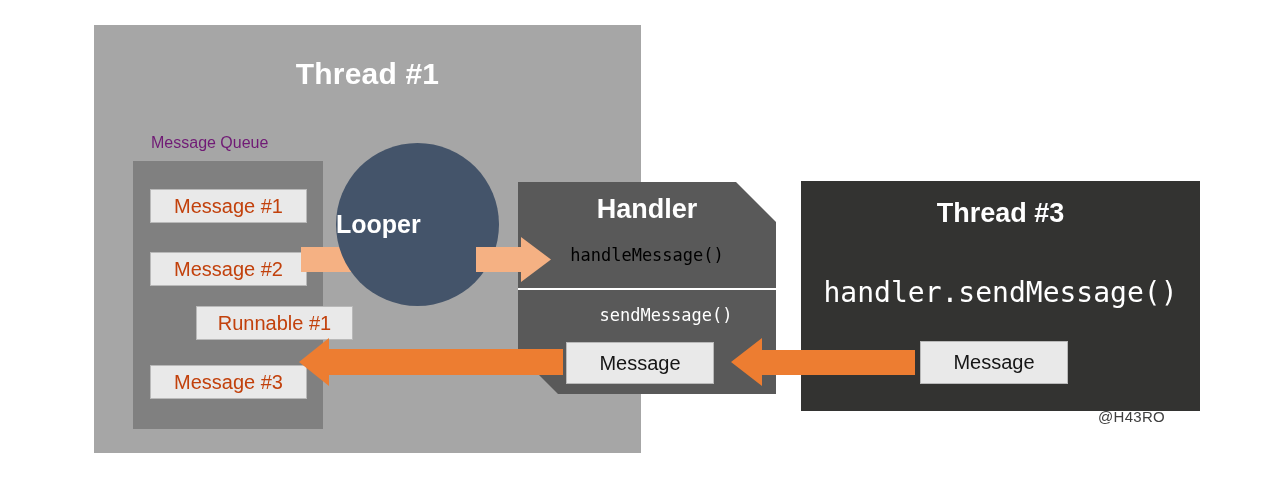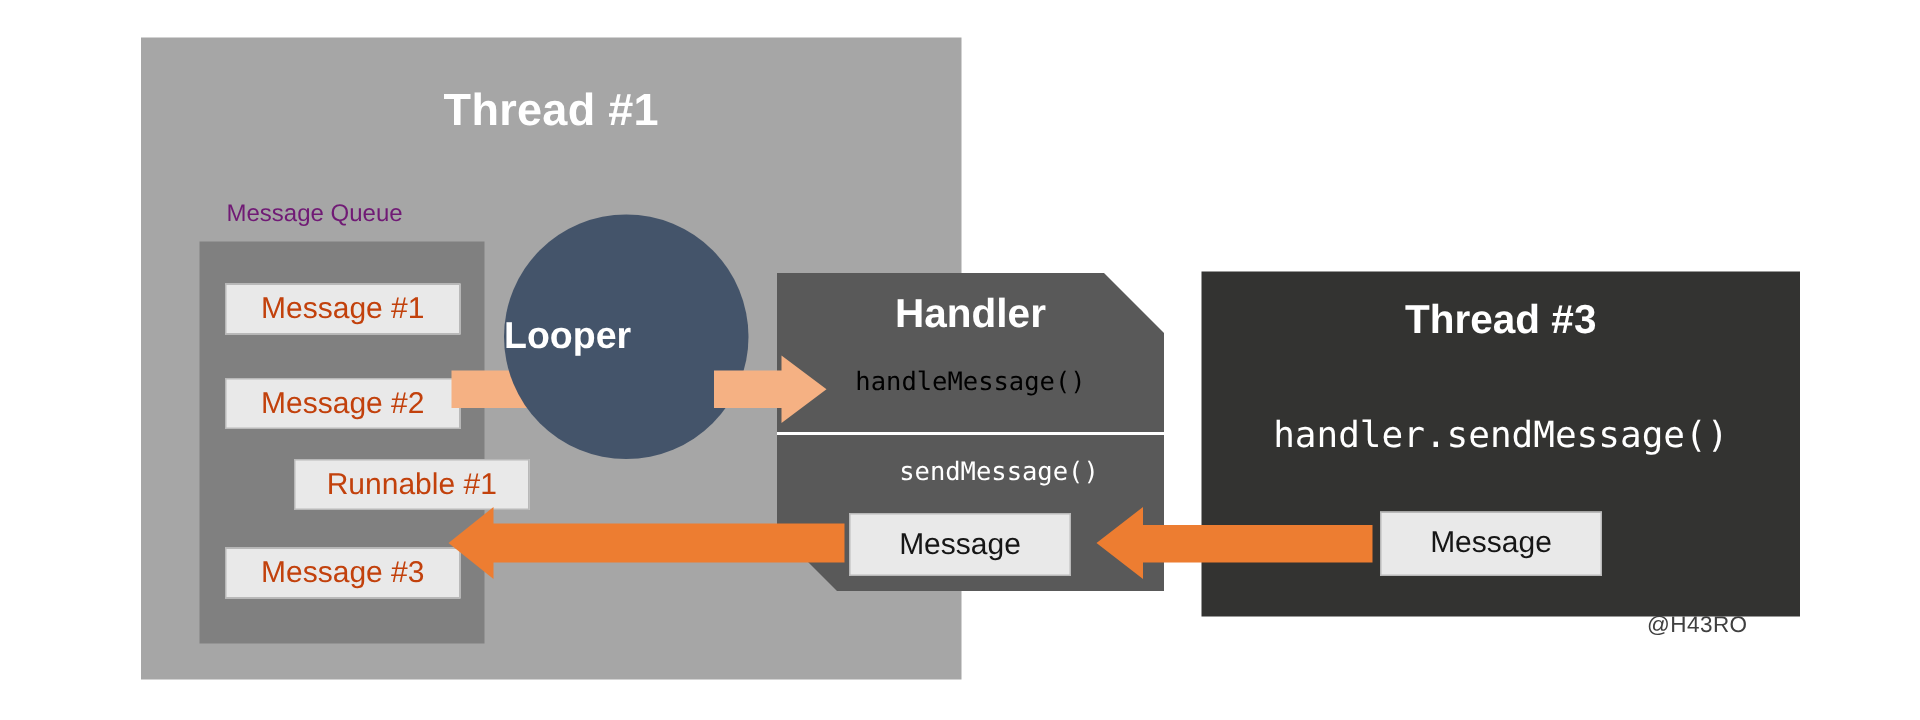--- a/index.html
+++ b/index.html
@@ -190,21 +190,21 @@
     font-weight: bold;
     z-index: 5;
   }
   #thread2-method {
     position: absolute;
     left: 801px;
     top: 276px;
     width: 399px;
     text-align: center;
     color: #ffffff;
-    font-size: 24px;
+    font-size: 28px;
     font-family: "DejaVu Sans Mono", monospace;
     z-index: 5;
   }
   #thread2-msg {
     position: absolute;
     left: 920px;
     top: 341px;
     width: 148px;
     height: 43px;
     background: #e9e9e9;

